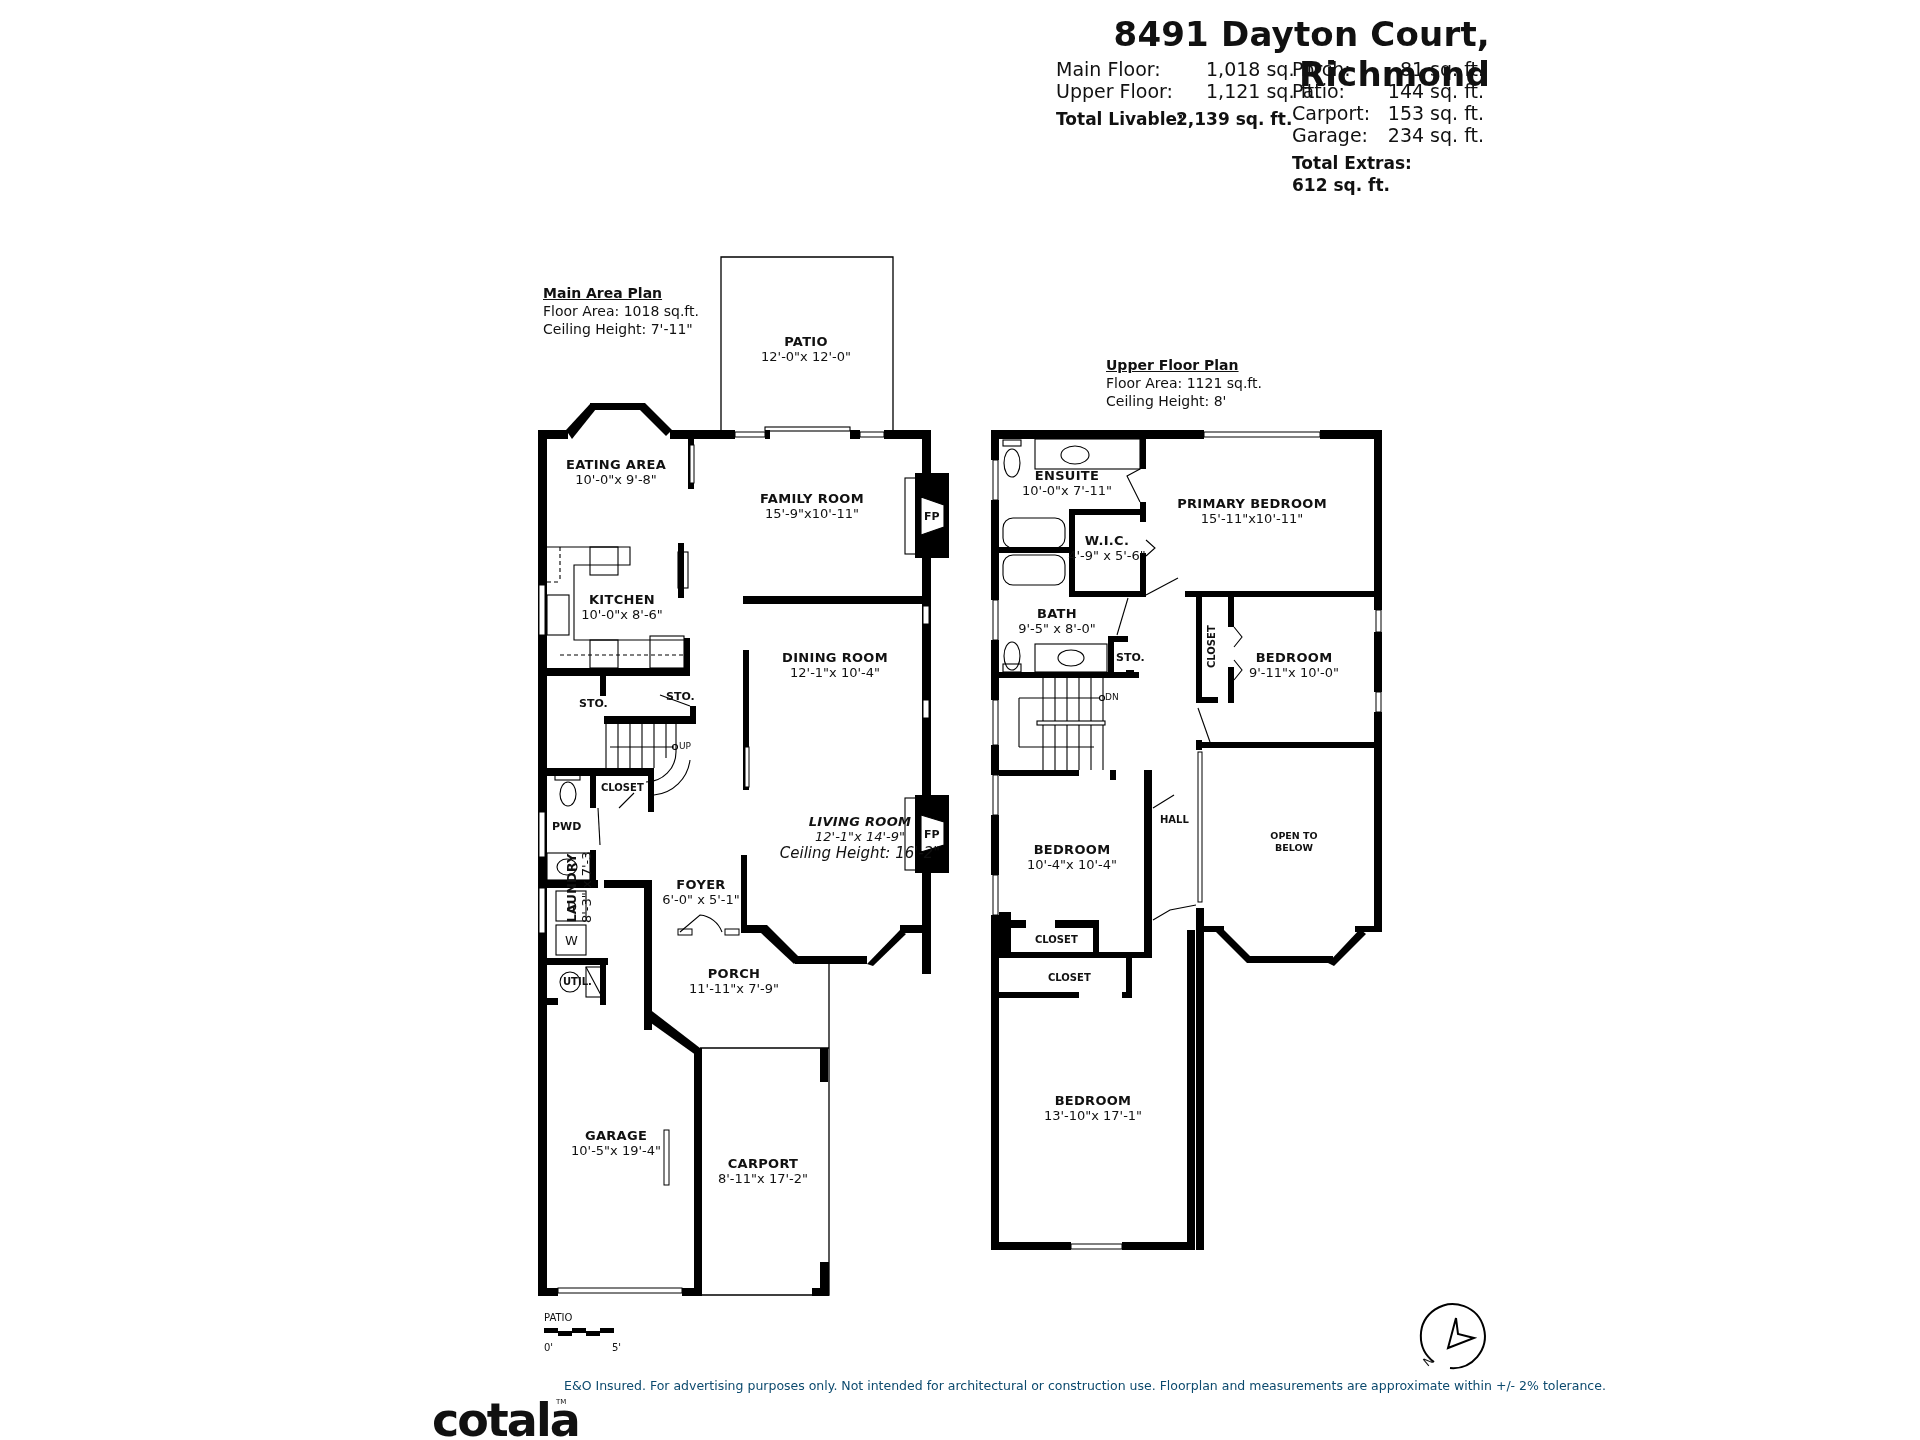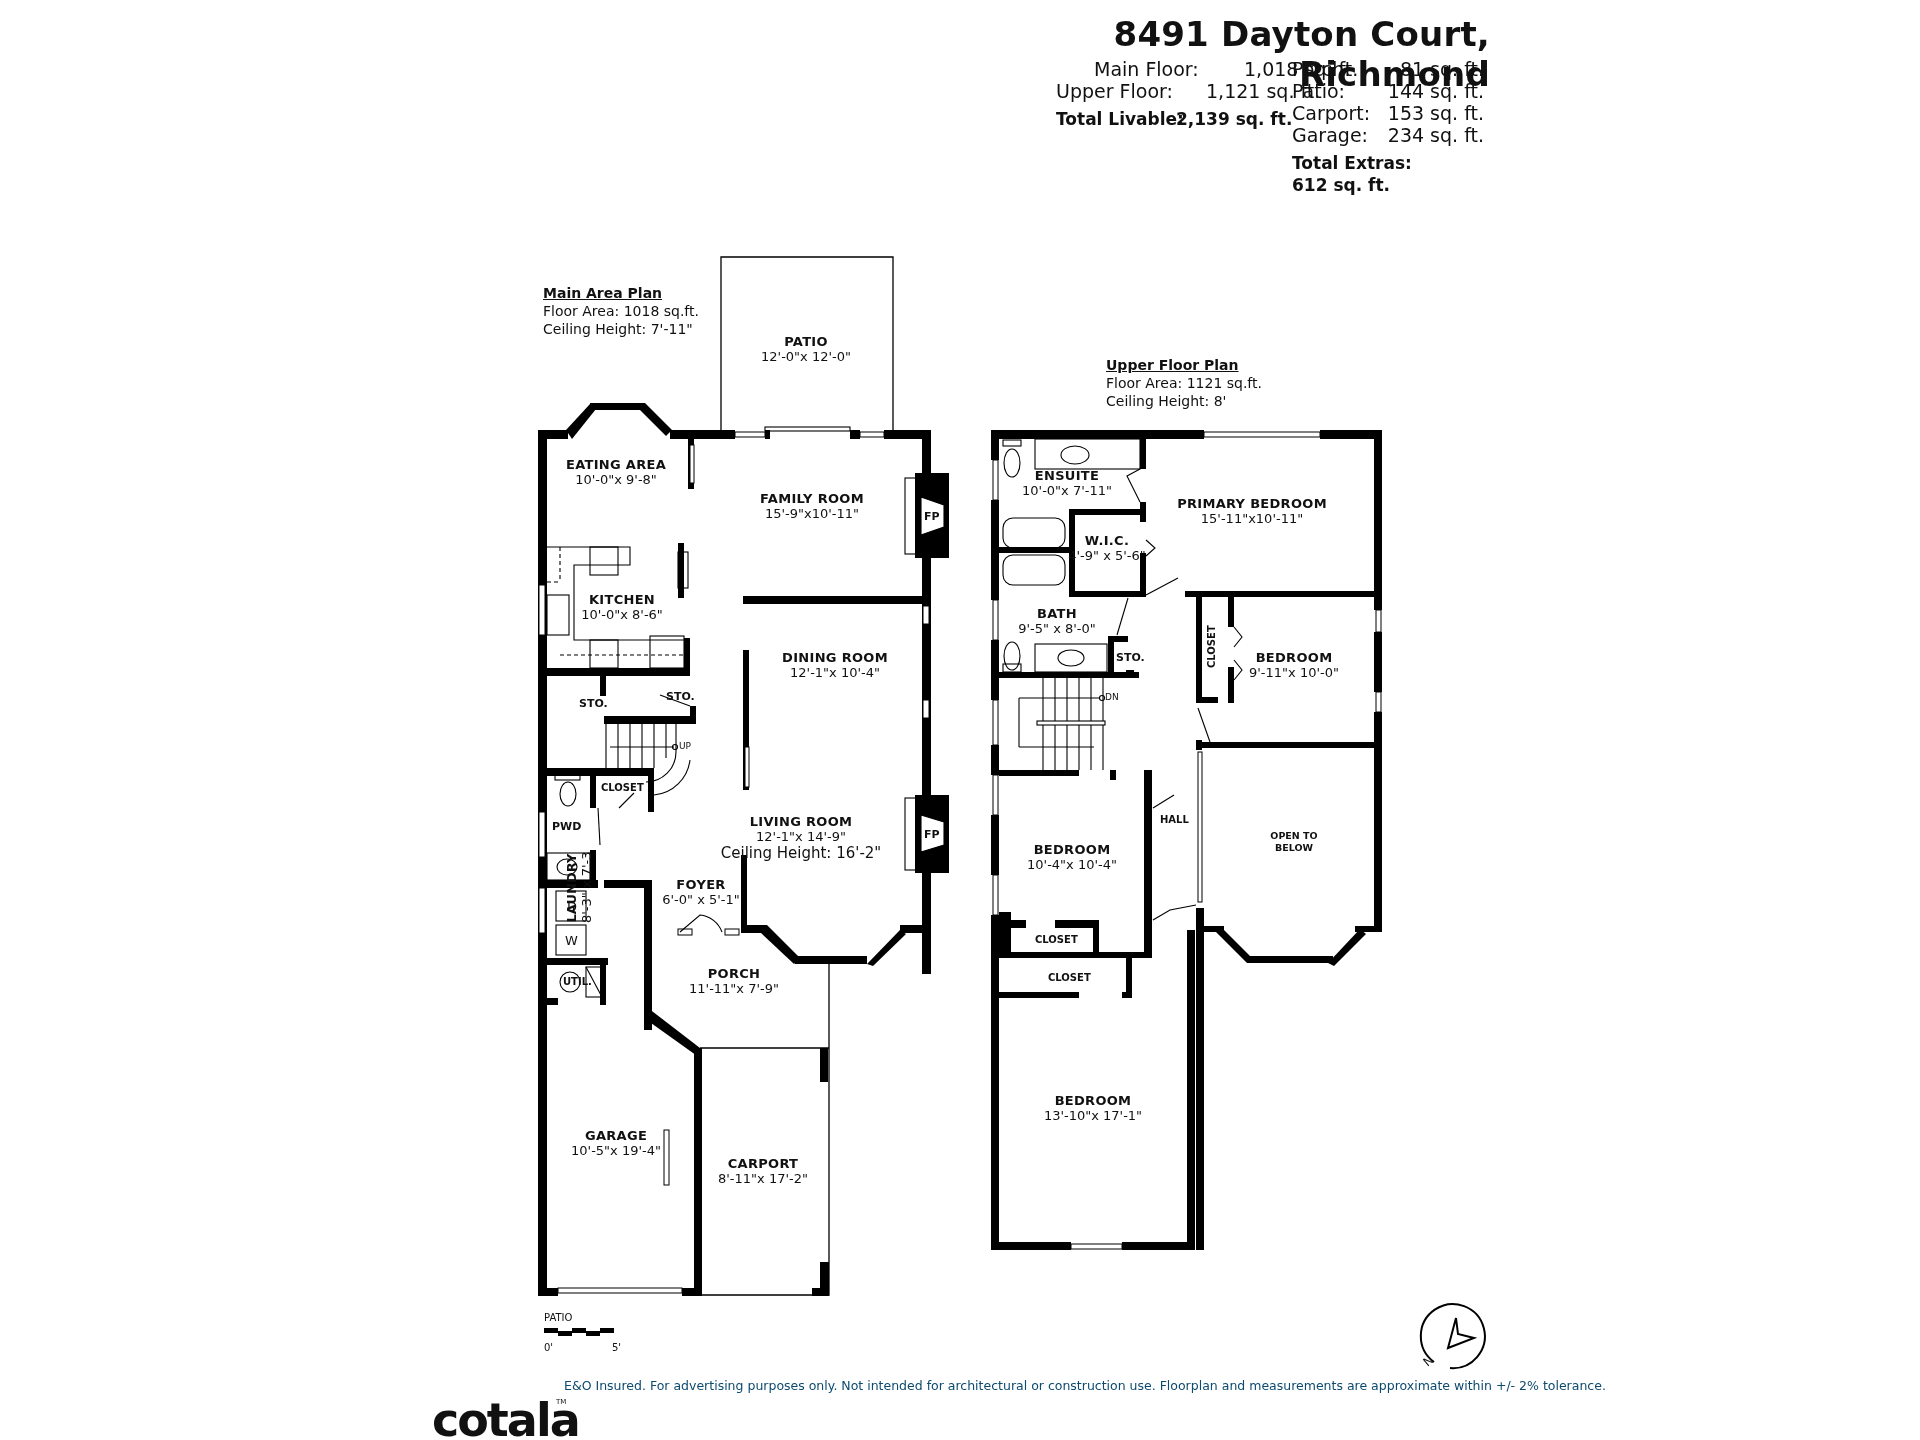--- a/index.html
+++ b/index.html
@@ -23,21 +23,21 @@
   .disclaimer { left:564px; top:1378px; font-size:12.5px; color:#0c4a6e; white-space:nowrap; }
   .scale-lbl { font-size:10px; }
 </style>
 </head>
 <body>
 
 <div class="abs title">8491 Dayton Court, Richmond</div>
 
 <div class="abs stat-block" style="left:1056px; top:58px;">
   <div class="stat-row">
-    <span class="lbl" style="width:150px;margin-left:38px;">Main Floor:</span>
+    <span class="lbl" style="width:150px;">Main Floor:</span>
     <span class="lbl">1,018 sq. ft.</span>
   </div>
   <div class="stat-row">
     <span class="lbl" style="width:150px;">Upper Floor:</span>
     <span class="lbl">1,121 sq. ft.</span>
   </div>
   <div class="stat-row bold" style="margin-top:6px; font-size:17px;">
     <span class="lbl" style="width:114px;">Total Livable:</span>
     <span class="lbl" style="margin-left:6px;">2,139 sq. ft.</span>
   </div>
@@ -352,21 +352,21 @@
   <div class="d">15'-9"x10'-11"</div>
 </div>
 <div class="room" style="left:622px; top:592px;">
   <div class="n">KITCHEN</div>
   <div class="d">10'-0"x 8'-6"</div>
 </div>
 <div class="room" style="left:835px; top:650px;">
   <div class="n">DINING ROOM</div>
   <div class="d">12'-1"x 10'-4"</div>
 </div>
-<div class="room" style="left:801px; top:814px;">
+<div class="room" style="left:860px; top:814px;font-style:italic;">
   <div class="n">LIVING ROOM</div>
   <div class="d">12'-1"x 14'-9"</div>
   <div class="c">Ceiling Height: 16'-2"</div>
 </div>
 <div class="room" style="left:701px; top:877px;">
   <div class="n">FOYER</div>
   <div class="d">6'-0" x 5'-1"</div>
 </div>
 <div class="room" style="left:734px; top:966px;">
   <div class="n">PORCH</div>

